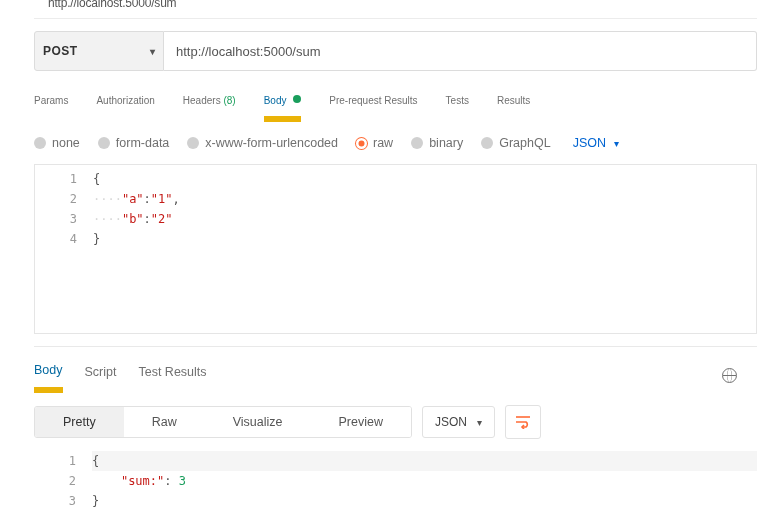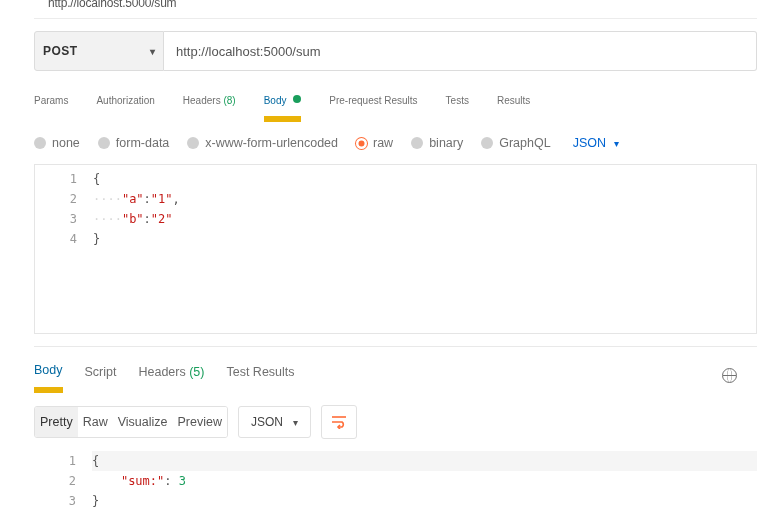--- a/index.html
+++ b/index.html
@@ -106,21 +106,21 @@
   .resp-tabs { display: flex; gap: 22px; font-size: 12.5px; color: #707070; align-items: center; }
   .resp-tabs .spacer { flex: 1; }
   .globe { width: 15px; height: 15px; border: 1.2px solid #707070; border-radius: 50%; position:relative;}
   .globe::before { content:""; position:absolute; inset:0; border-left:1.2px solid #707070; border-right:1.2px solid #707070; border-radius:50%; transform:scaleX(0.4);}
   .globe::after { content:""; position:absolute; left:0; right:0; top:50%; border-top:1.2px solid #707070;}
 
   .resp-toolbar { display: flex; gap: 10px; align-items: center; margin-top: 12px; }
   .seg-group {
     display: inline-flex; border: 1px solid #e1e1e1; border-radius: 3px; overflow:hidden;
   }
-  .seg { padding: 8px 5px; font-size: 12.5px; color:#555; cursor:pointer; background:#fff; }
+  .seg { padding: 8px 28px; font-size: 12.5px; color:#555; cursor:pointer; background:#fff; }
   .seg.active { background: #f0f0f0; color:#333; }
   .dd-btn {
     border: 1px solid #e1e1e1; border-radius: 3px;
     padding: 8px 12px; display:flex; align-items:center; gap:10px;
     font-size: 12px; color:#444; cursor:pointer; background:#fff;
   }
   .icon-btn {
     border: 1px solid #e1e1e1; border-radius: 3px;
     width: 36px; height: 34px; display:flex; align-items:center; justify-content:center;
     cursor:pointer; background:#fff; color:#ff6c37;
@@ -209,24 +209,20 @@
         <div class="line"><span class="leading-dots">····</span><span class="tok-key">"b"</span><span class="tok-punc">:</span><span class="tok-str">"2"</span></div>
         <div class="line"><span class="tok-punc">}</span></div>
       </div>
     </div>
   </div>
 
   <div class="resp-panel">
     <div class="resp-tabs">
       <div class="tab active" style="margin-top:0">Body</div>
       <div class="tab">Script</div>
-      <div class="tab">
-        <span>Headers</span>
-        <span class="count-green">(5)</span>
-      </div>
       <div class="tab">Test Results</div>
       <div class="spacer"></div>
       <div class="globe" style="margin-right:20px;"></div>
     </div>
 
     <div class="resp-toolbar">
       <div class="seg-group">
         <div class="seg active">Pretty</div>
         <div class="seg">Raw</div>
         <div class="seg">Visualize</div>

